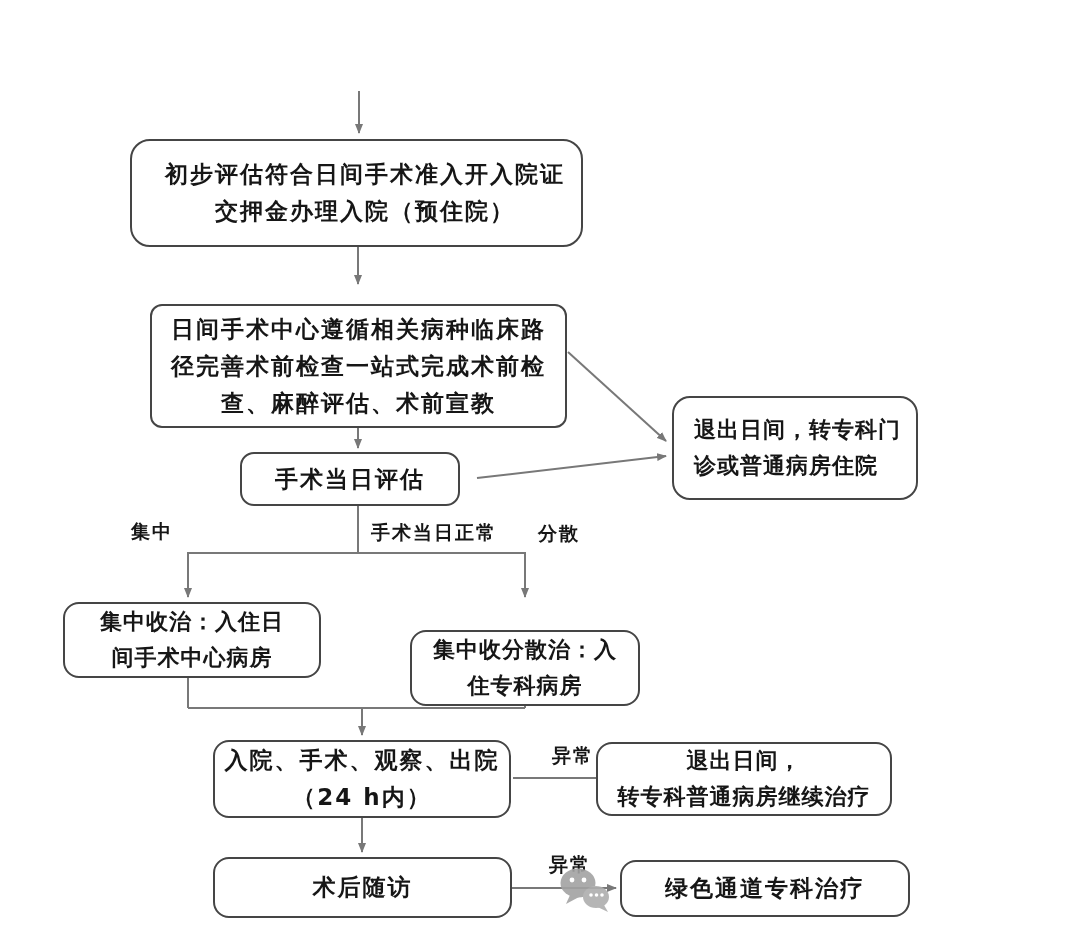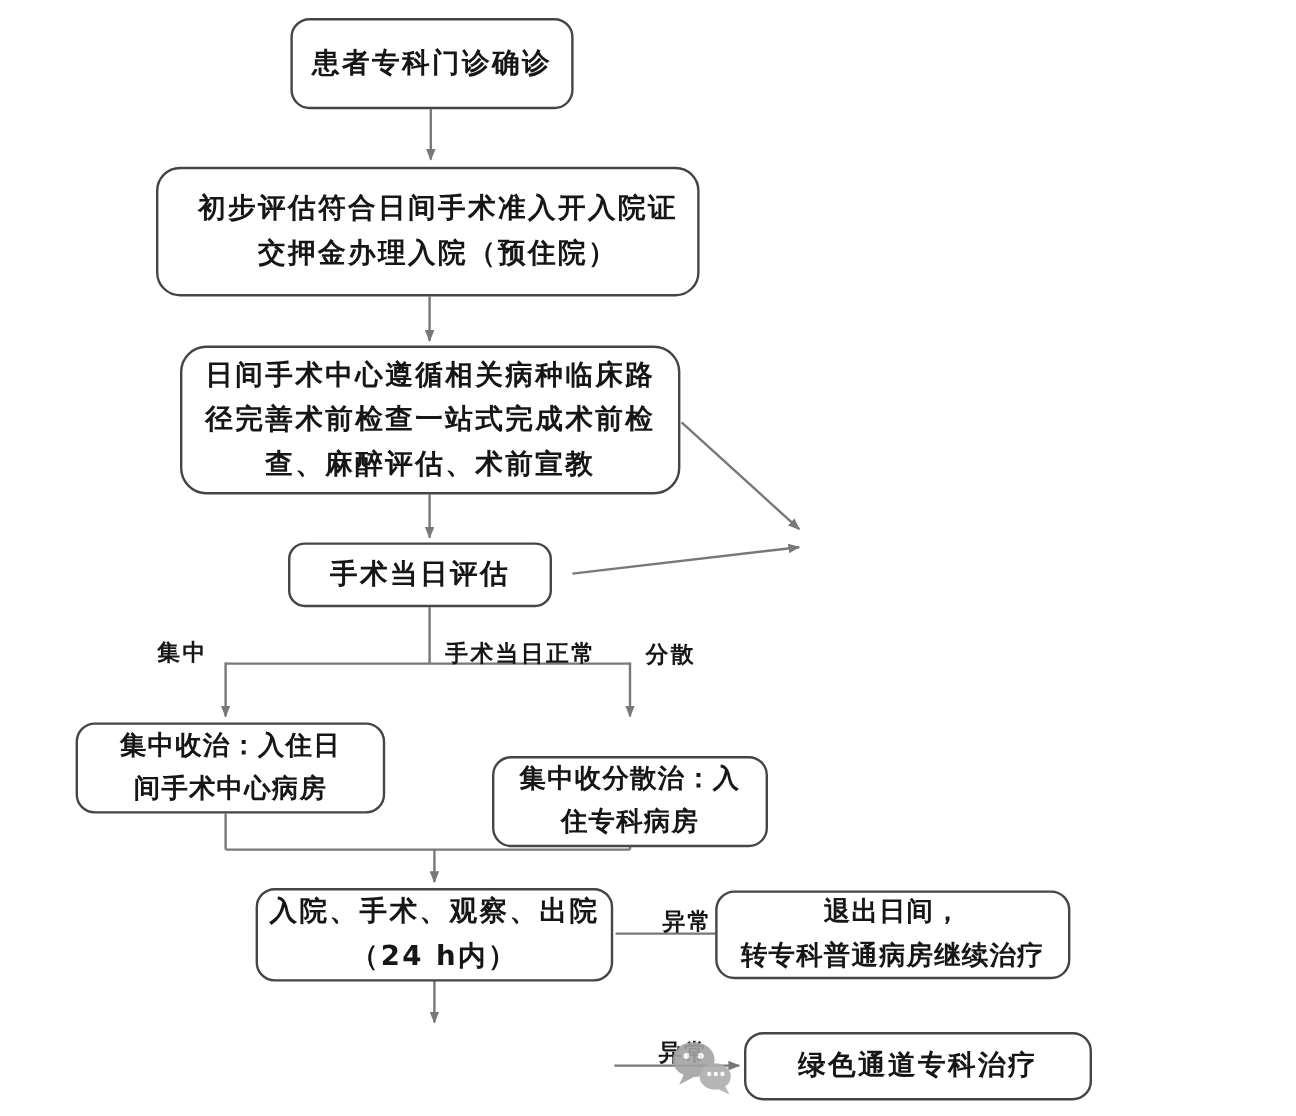--- a/index.html
+++ b/index.html
@@ -25,24 +25,24 @@
   }
   .node .node-text{
     white-space:pre-line;font-size:23px;font-weight:600;
     line-height:37px;letter-spacing:2px;color:var(--text);
   }
   .node.small-text .node-text{font-size:22px;letter-spacing:1px;line-height:36px;}
   .node.align-left{justify-content:flex-start;}
   .node.align-left .node-text{text-align:left;padding-left:20px;}
   .node.transparent{background:transparent;}
   .node.r20{border-radius:20px;padding-left:17px;}
-  .node.r22{border-radius:22px;}
+  .node.r22{border-radius:12px;margin-top:16px;}
   .edge-label{
     position:absolute;z-index:4;font-size:19px;font-weight:600;
-    letter-spacing:2px;color:var(--text);white-space:nowrap;margin-top:12px;
+    letter-spacing:2px;color:var(--text);white-space:nowrap;
   }
   .watermark-text{
     position:absolute;z-index:2;left:610px;top:864px;
     font-size:33px;letter-spacing:0;color:var(--watermark);
     white-space:nowrap;font-weight:400;
   }
   .wechat-icon{position:absolute;z-index:5;left:558px;top:866px;opacity:.9;}
 </style>
 </head>
 <body>
@@ -79,39 +79,40 @@
     <path d="M12 29 L8 38 L21 31 Z" fill="#a3a3a3"></path>
     <circle cx="14" cy="14" r="2.4" fill="#ffffff"></circle>
     <circle cx="26" cy="14" r="2.4" fill="#ffffff"></circle>
     <ellipse cx="38" cy="31" rx="13" ry="11" fill="#aeaeae"></ellipse>
     <path d="M46 39 L50 46 L39.5 41 Z" fill="#aeaeae"></path>
     <circle cx="33" cy="29" r="1.8" fill="#ffffff"></circle>
     <circle cx="38.5" cy="29" r="1.8" fill="#ffffff"></circle>
     <circle cx="44" cy="29" r="1.8" fill="#ffffff"></circle>
   </svg>
 
-  <div class="node" style="left:242px;top:15px;width:236px;height:76px;">
-    <span class="node-text">患者专科门诊确诊</span>
-  </div>
 
   <div class="node r20" style="left:130px;top:139px;width:453px;height:108px;">
     <span class="node-text">初步评估符合日间手术准入开入院证
 交押金办理入院（预住院）</span>
   </div>
 
   <div class="node r22" style="left:150px;top:288px;width:417px;height:124px;">
     <span class="node-text">日间手术中心遵循相关病种临床路
 径完善术前检查一站式完成术前检
 查、麻醉评估、术前宣教</span>
   </div>
 
   <div class="node" style="left:240px;top:452px;width:220px;height:54px;border-radius:14px;">
     <span class="node-text">手术当日评估</span>
   </div>
 
+  <div class="node small-text align-left" style="left:672px;top:396px;width:246px;height:104px;border-radius:18px;">
+    <span class="node-text">退出日间，转专科门
+诊或普通病房住院</span>
+  </div>
 
   <div class="node small-text" style="left:63px;top:602px;width:258px;height:76px;">
     <span class="node-text">集中收治：入住日
 间手术中心病房</span>
   </div>
 
   <div class="node small-text" style="left:410px;top:630px;width:230px;height:76px;">
     <span class="node-text">集中收分散治：入
 住专科病房</span>
   </div>
@@ -119,20 +120,23 @@
   <div class="node" style="left:213px;top:740px;width:298px;height:78px;">
     <span class="node-text">入院、手术、观察、出院
 （24 h内）</span>
   </div>
 
   <div class="node small-text" style="left:596px;top:742px;width:296px;height:74px;">
     <span class="node-text">退出日间，
 转专科普通病房继续治疗</span>
   </div>
 
+  <div class="node" style="left:213px;top:857px;width:299px;height:61px;">
+    <span class="node-text">术后随访</span>
+  </div>
 
   <div class="node transparent" style="left:620px;top:860px;width:290px;height:57px;text-align:right;">
     <span class="node-text">绿色通道专科治疗</span>
   </div>
 
   <div class="edge-label" style="left:131px;top:519px;">集中</div>
   <div class="edge-label" style="left:371px;top:520px;">手术当日正常</div>
   <div class="edge-label" style="left:538px;top:521px;">分散</div>
   <div class="edge-label" style="left:552px;top:743px;">异常</div>
   <div class="edge-label" style="left:549px;top:852px;">异常</div>

